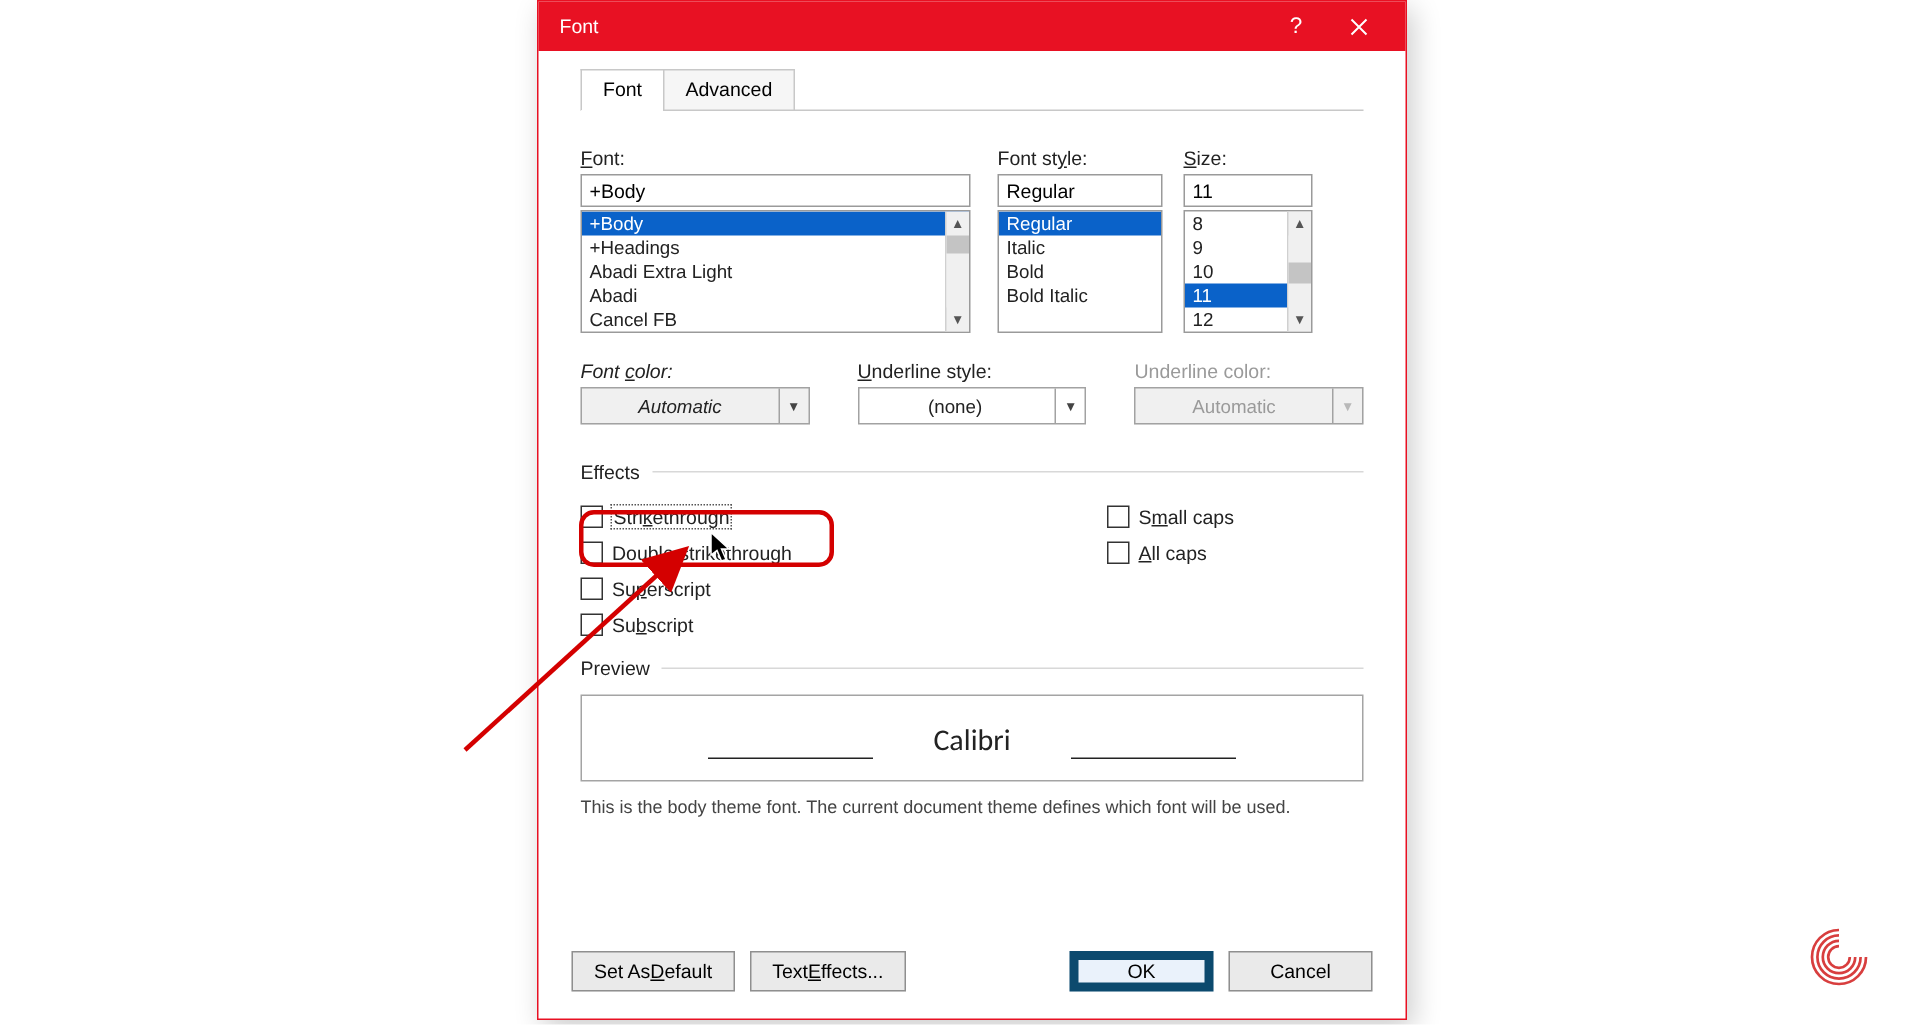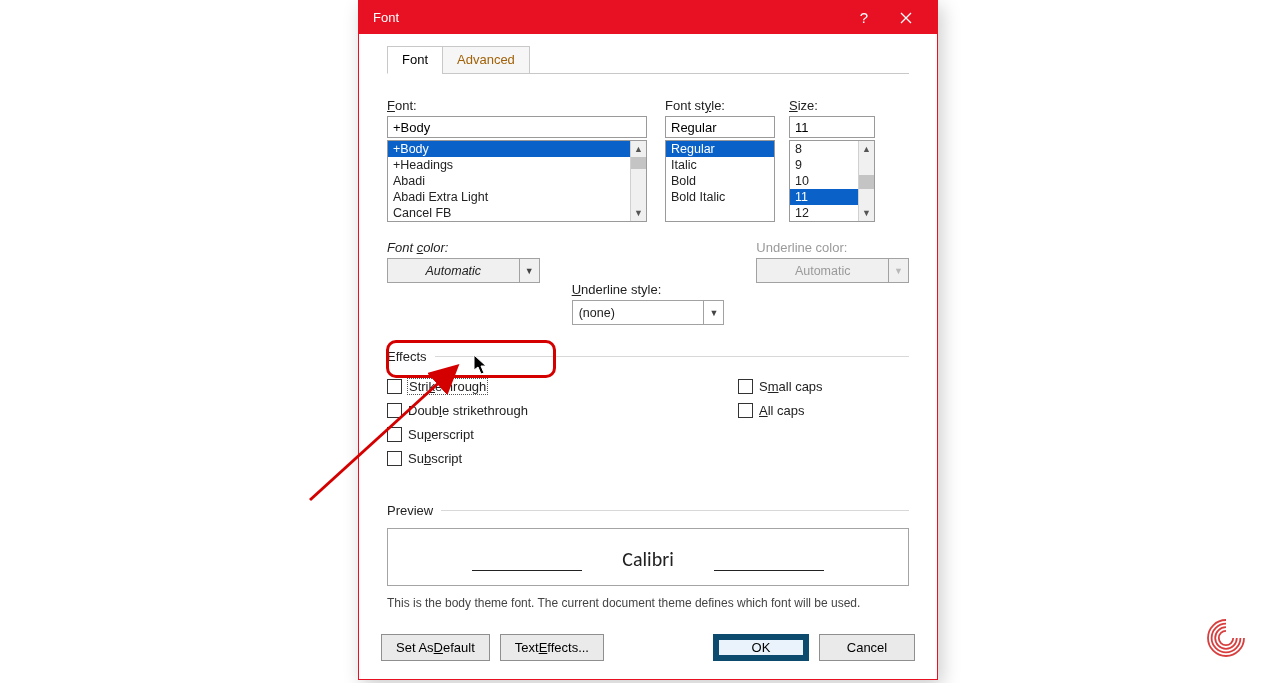--- a/index.html
+++ b/index.html
@@ -55,21 +55,21 @@
     border-bottom: 1px solid #c8c8c8;
   }
   .tab {
     padding: 5px 14px 6px;
     border: 1px solid #c8c8c8;
     position: relative;
     top: 1px;
     margin-right: -1px;
     cursor: pointer;
     background: #f6f6f6;
-    color: #a16207;
+    color: #000000;
   }
   .tab.active {
     background: #fff;
     border-bottom: 1px solid #fff;
     color: #000;
   }
   .section-row1 {
     display: flex;
     margin-top: 24px;
   }
@@ -123,41 +123,41 @@
   .sb.font .thumb { position:absolute; left:0; right:0; top:0; height:12px; background:#c4c4c4; }
   .sb.size .thumb { position:absolute; left:0; right:0; top:18px; height:14px; background:#c4c4c4; }
 
   .row2 {
     display: flex;
     margin-top: 18px;
     gap: 32px;
   }
   .row2 .col { }
   .row2 .col.fc { width: 160px; font-style: italic; }
-  .row2 .col.us { width: 160px; margin-top: 42px; }
+  .row2 .col.us { width: 160px; }
   .row2 .col.uc { width: 160px; }
   .row2 .disabled { color: #9a9a9a; }
   .combo {
     height: 25px;
     border: 1px solid #a2a2a2;
     background: #f0f0f0;
     display: flex;
     align-items: center;
     margin-top: 3px;
     cursor: pointer;
   }
   .combo .ctext { flex:1; text-align:center; font-size:12.5px; }
   .combo .cbtn {
     width: 20px;
     height: 100%;
     border-left: 1px solid #a2a2a2;
     display:flex;align-items:center;justify-content:center;
     font-size: 9px; color:#444;
   }
-  .combo.white { background:#fff; }
+  .combo.white { background:#fff;padding-left:40px; }
   .combo.disabled { color:#9a9a9a; }
   .combo.disabled .cbtn { color:#b8b8b8; }
 
   .effects-section { margin-top: 24px; }
   .sec-title {
     display:flex; align-items:center; gap:8px; margin-bottom:10px;
   }
   .sec-title .line { flex:1; height:1px; background:#d8d8d8; }
   .effects-grid {
     display:flex;
@@ -177,21 +177,21 @@
     border-radius:10px;
     pointer-events:none;
   }
   .cursor-icon {
     position:absolute;
     pointer-events:none;
   }
   .arrow-svg {
     position:absolute; pointer-events:none;
   }
-  .preview-section { margin-top: 33px; }
+  .preview-section { margin-top: 10px; }
   .preview-box {
     border:1px solid #a4a4a4;
     height: 58px;
     display:flex;
     align-items: flex-end;
     justify-content:center;
     gap: 40px;
     padding: 0 32px 14px;
   }
   .baseline {
@@ -258,22 +258,22 @@
       <div class="tab">Advanced</div>
     </div>
 
     <div class="section-row1">
       <div class="col-font">
         <div class="field-label u-first">Font:</div>
         <input class="textbox" value="+Body" style="">
         <div class="listbox">
           <div class="listitem sel">+Body</div>
           <div class="listitem">+Headings</div>
+          <div class="listitem">Abadi Extra Light</div>
           <div class="listitem">Abadi</div>
-          <div class="listitem">Abadi Extra Light</div>
           <div class="listitem">Cancel FB</div>
           <div class="sb font">
             <div class="arr">▲</div>
             <div class="track">
                 <div class="thumb"></div>
               </div>
             <div class="arr">▼</div>
           </div>
         </div>
       </div>

